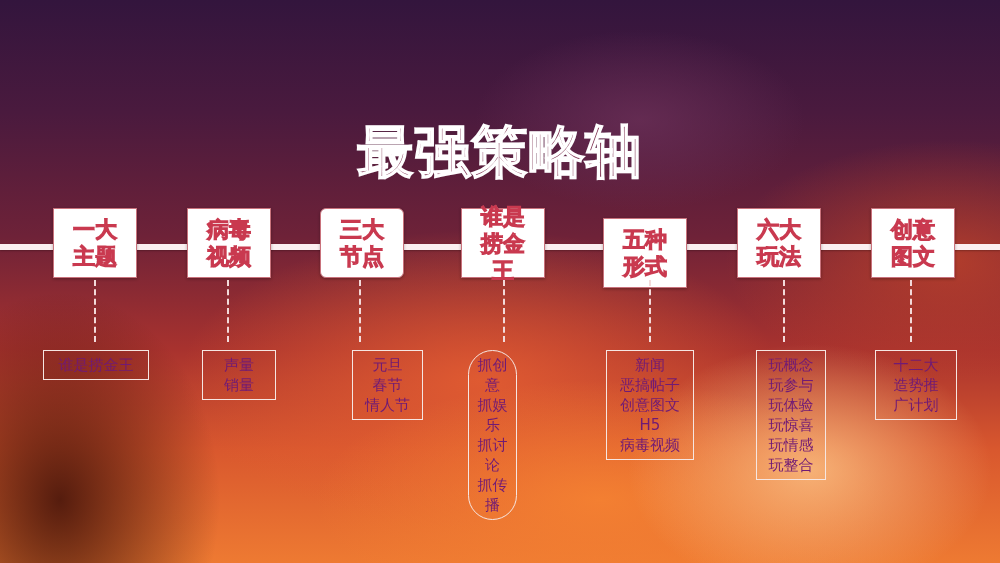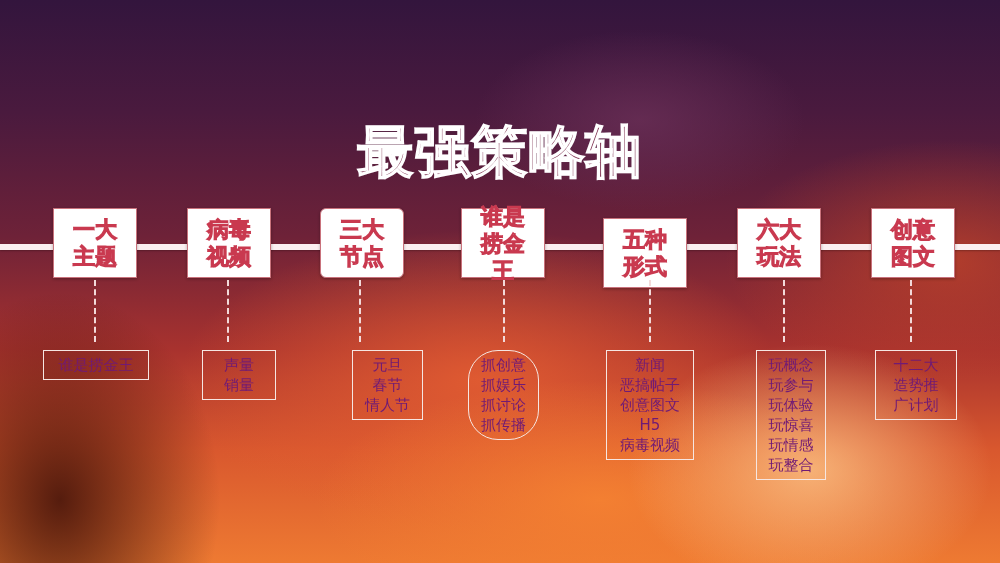--- a/index.html
+++ b/index.html
@@ -78,21 +78,21 @@
 </div>
 <div class="dash" style="left:359px;"></div>
 <div class="leaf" style="left:352px; width:71px;">元旦
 春节
 情人节</div>
 
 <div class="node" style="left:461px;">
   <span>谁是捞金王</span>
 </div>
 <div class="dash" style="left:503px;"></div>
-<div class="leaf" style="left:468px; width:71px;border-radius:30px;">抓创意
+<div class="leaf" style="left:468px; width:49px;border-radius:30px;">抓创意
 抓娱乐
 抓讨论
 抓传播</div>
 
 <div class="node" style="left:603px;margin-top:10px;">
   <span>五种形式</span>
 </div>
 <div class="dash" style="left:649px;"></div>
 <div class="leaf" style="left:606px; width:88px;">新闻
 恶搞帖子

